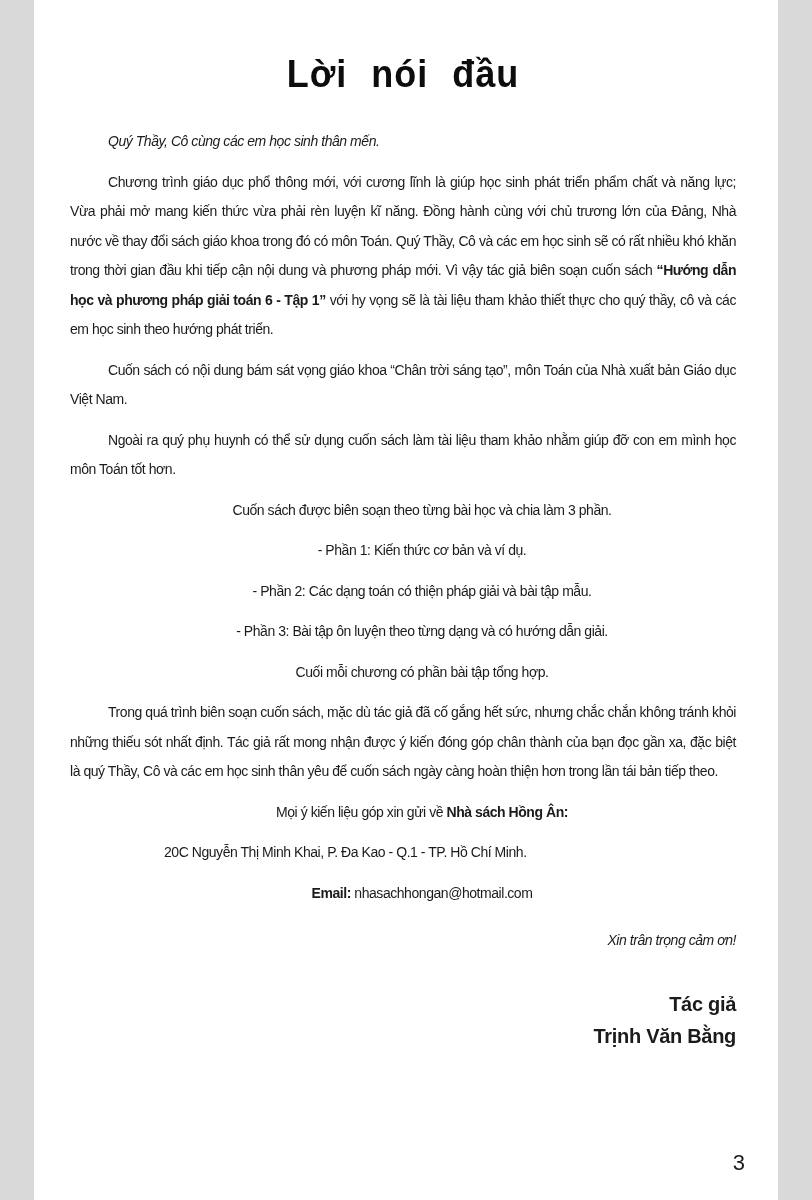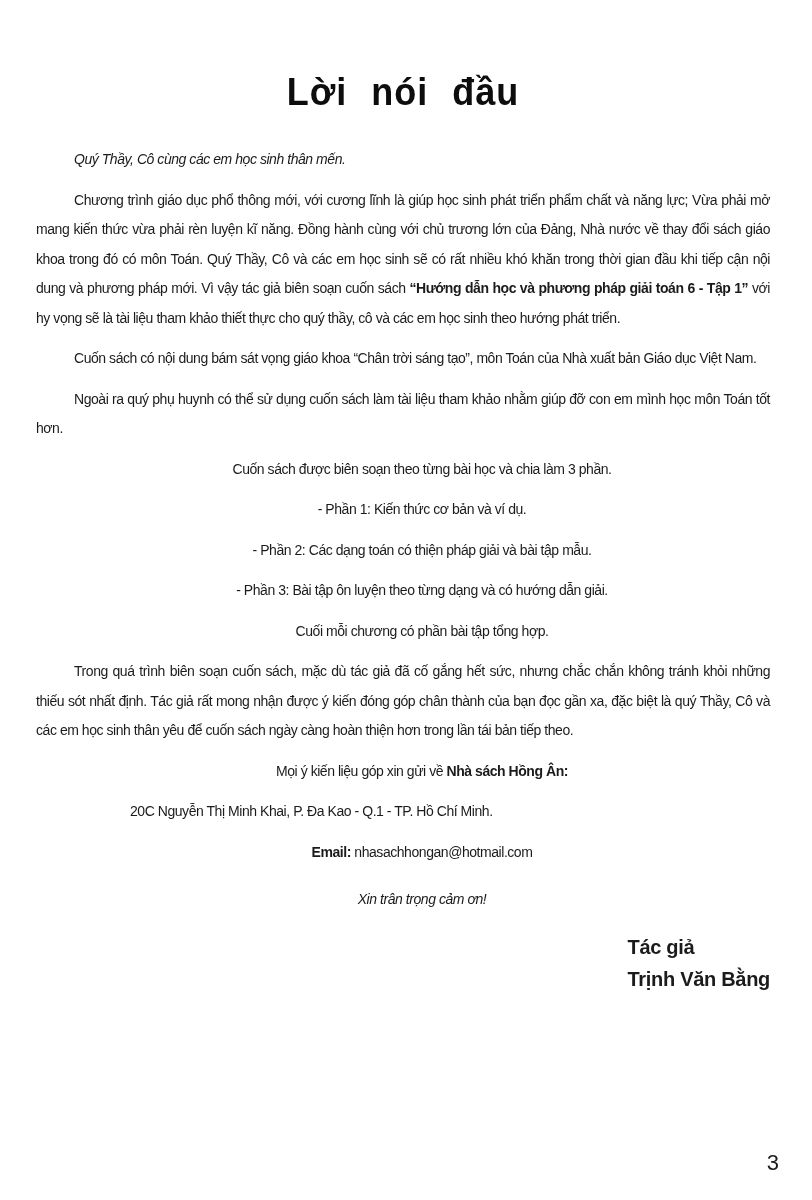--- a/index.html
+++ b/index.html
@@ -3,26 +3,26 @@
 <meta charset="utf-8">
 <title>Lời nói đầu</title>
 <style>
   html, body {
     margin: 0;
     padding: 0;
     background: #d9d9d9;
   }
   .page {
     position: relative;
-    width: 812px;
+    width: 744px;
     height: 1200px;
     margin: 0 auto;
     background: #ffffff;
     box-sizing: border-box;
-    padding: 69px 42px 0 36px;
+    padding: 51px 42px 0 36px;
     font-family: "Liberation Sans", "DejaVu Sans", sans-serif;
     color: #1b1b1b;
     overflow: hidden;
   }
   .title {
     margin: 0 0 34px 0;
     text-align: center;
     font-size: 36px;
     font-weight: 900;
     letter-spacing: 1px;
@@ -46,30 +46,30 @@
   .single {
     text-align: center;
   }
   .address {
     text-indent: 0;
     margin-left: 94px;
     text-align: left;
   }
   .thanks {
     font-style: italic;
-    text-align: center;
+    text-align: right;
     margin-top: 18px;
   }
   .bold {
     font-weight: bold;
   }
   .signature {
-    margin: 16px 0 0 auto;
+    margin: 32px 0 0 auto;
     width: max-content;
-    text-align: left;
+    text-align: right;
     font-weight: bold;
     font-size: 20px;
     line-height: 32px;
     letter-spacing: -0.3px;
   }
   .signature div {
     white-space: nowrap;
   }
   .page-number {
     position: absolute;

